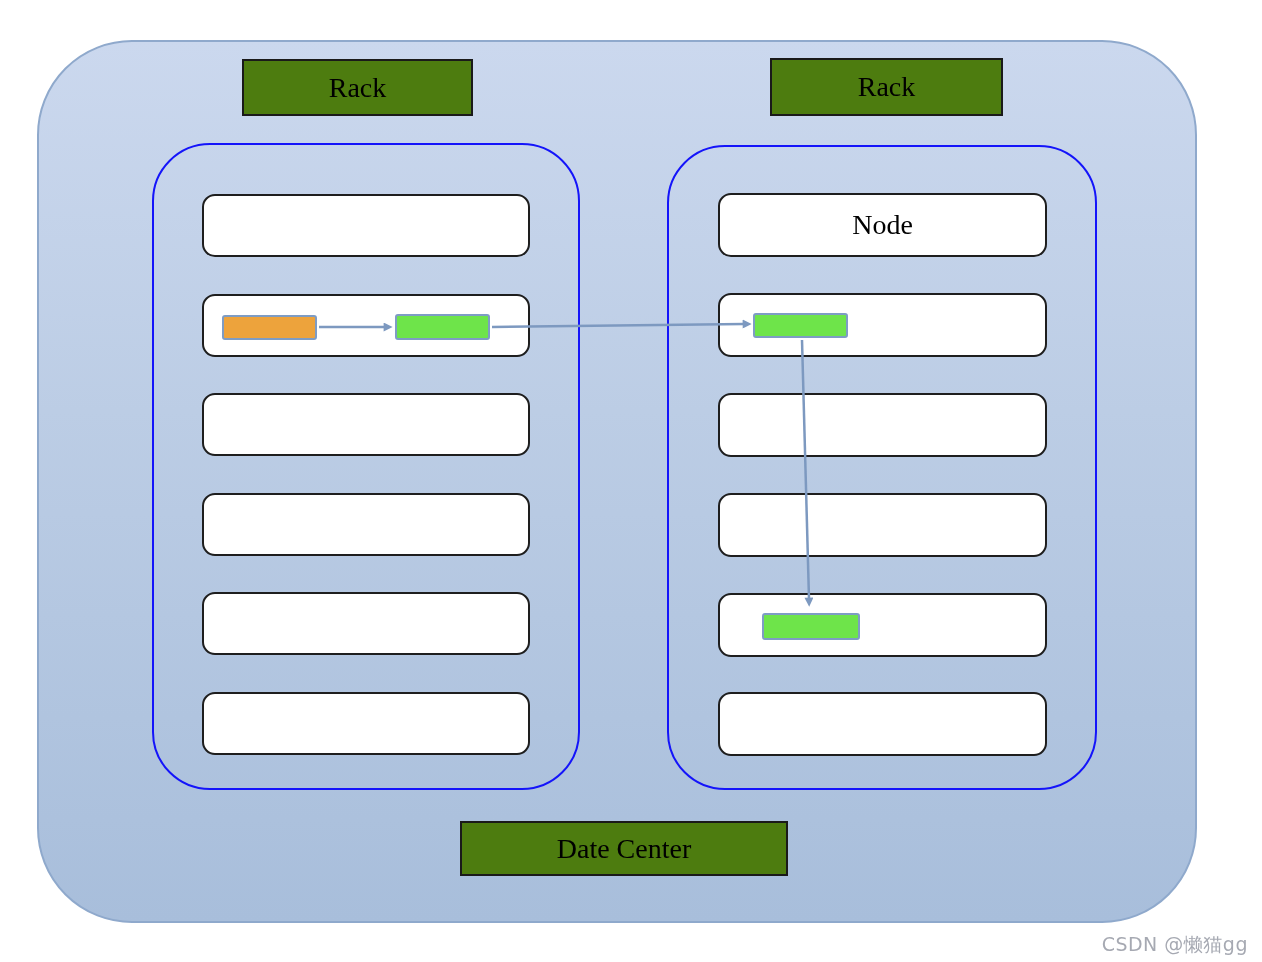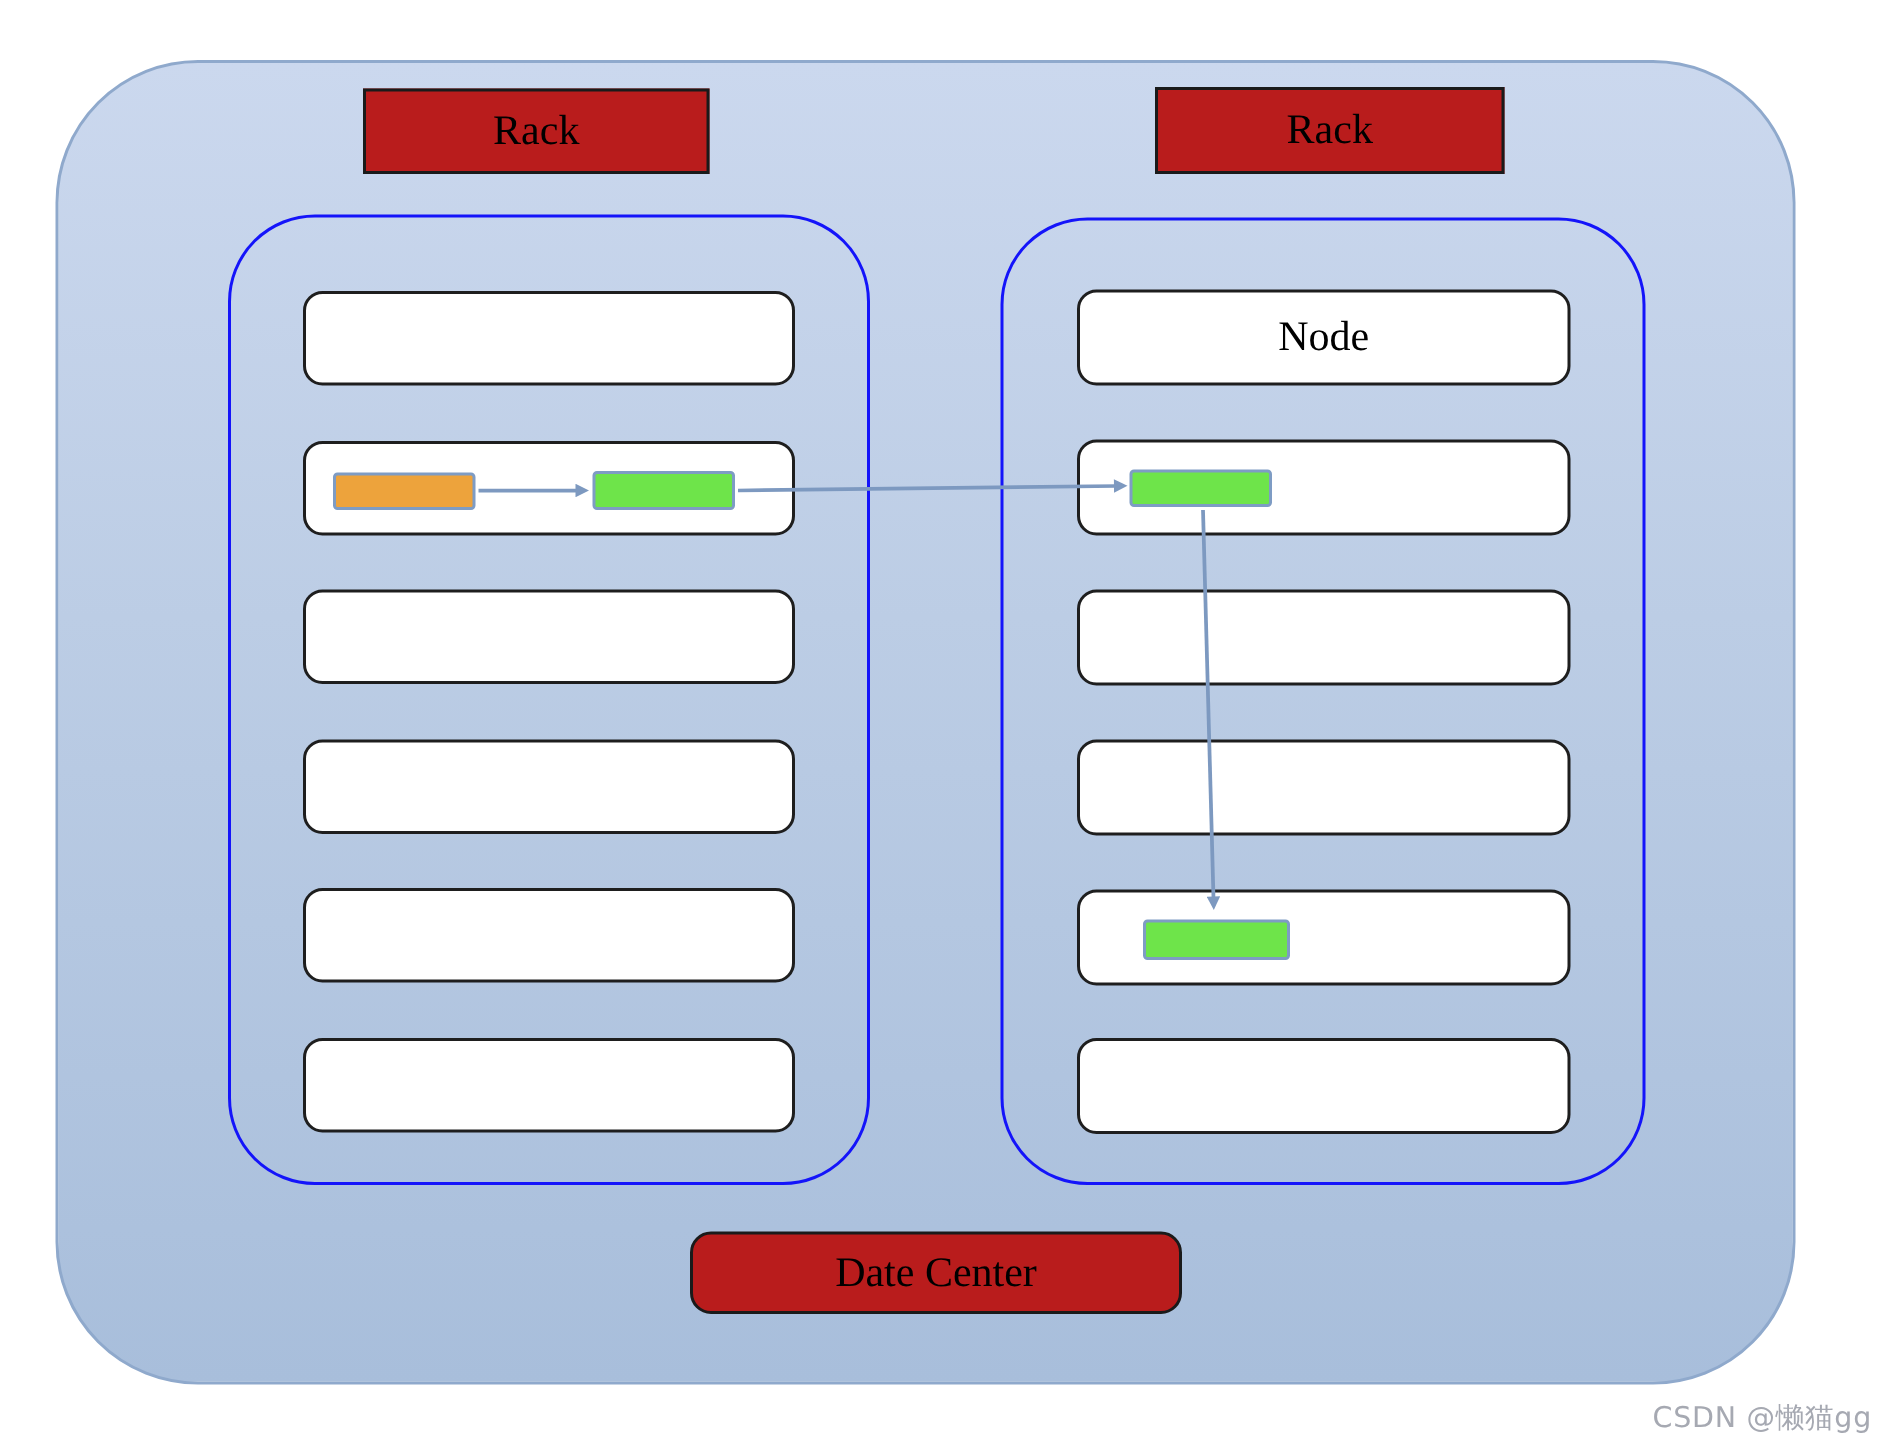--- a/index.html
+++ b/index.html
@@ -54,21 +54,21 @@
     font-size: 28px;
     color: #000000;
   }
   .slot.l { left: 202px; width: 328px; height: 63px; }
   .slot.r { left: 718px; width: 329px; height: 64px; }
 
   
   .plate {
     position: absolute;
     box-sizing: border-box;
-    background: #b91c1c;
+    background: #4d7c0f;
     border: 2px solid var(--label_border, #1a1a1a);
     display: flex;
     align-items: center;
     justify-content: center;
     font-size: 28px;
     color: #000000;
   }
 
   
   .block {
@@ -142,19 +142,19 @@
     <defs>
       <marker id="ah" viewBox="0 0 10 10" refX="1.5" refY="5" markerWidth="11" markerHeight="9" markerUnits="userSpaceOnUse" orient="auto">
         <path class="head" d="M 0 0 L 10 5 L 0 10 z"></path>
       </marker>
     </defs>
     <line x1="319" y1="327" x2="385" y2="327" marker-end="url(#ah)"></line>
     <line x1="492" y1="327" x2="744" y2="324" marker-end="url(#ah)"></line>
     <line x1="802" y1="340" x2="809" y2="599" marker-end="url(#ah)"></line>
   </svg>
 
-  <div class="plate" style="left:460px; top:821px; width:328px; height:55px;border-radius:14px;">
+  <div class="plate" style="left:460px; top:821px; width:328px; height:55px;">
     <span>Date Center</span>
   </div>
 
   <div class="watermark">CSDN @懒猫gg</div>
 
 </div>
 
 </body></html>

